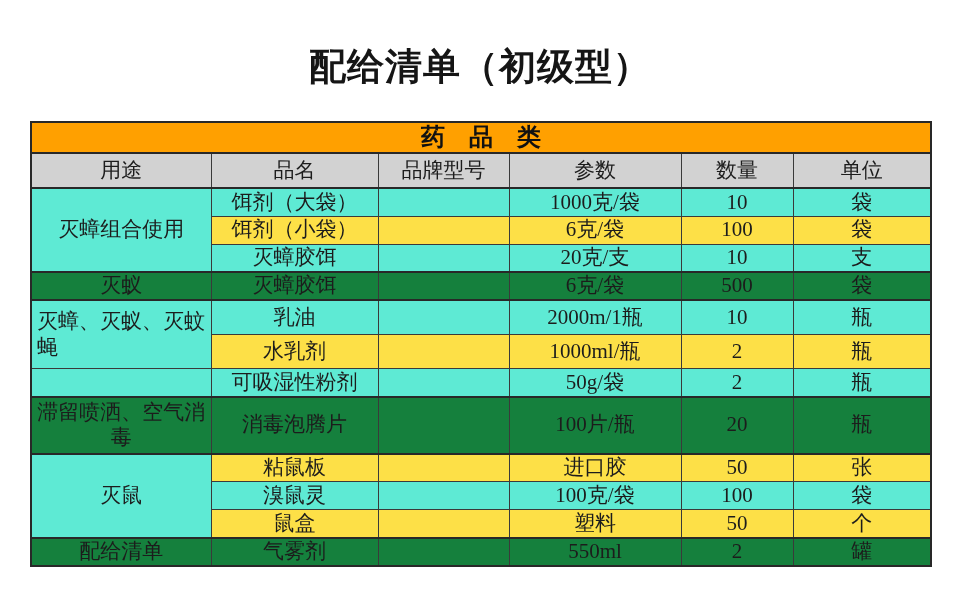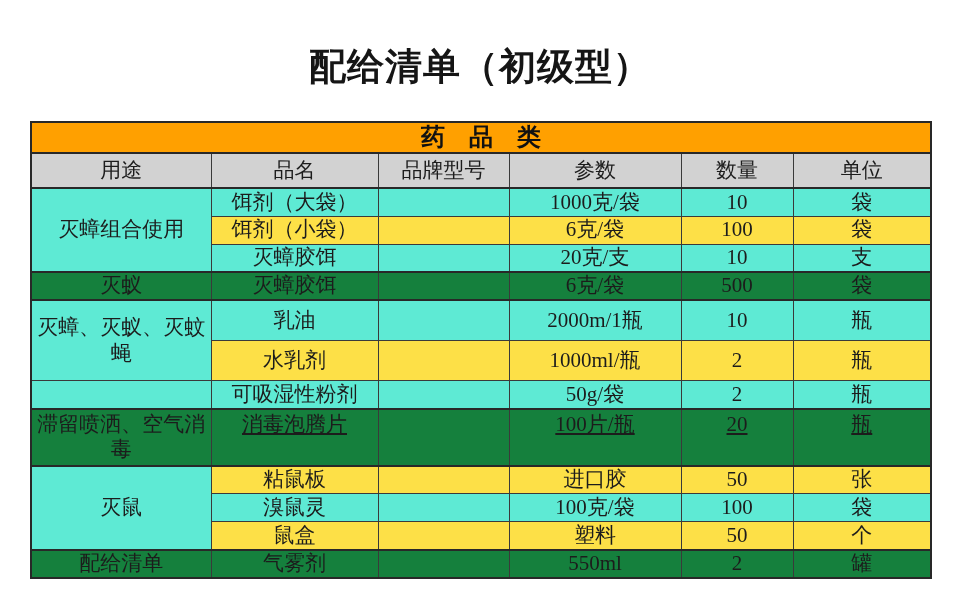--- a/index.html
+++ b/index.html
@@ -46,25 +46,25 @@
     background: #FFA000;
     font-weight: bold;
     font-size: 24px;
     color: #111111;
     border: 2px solid #282828;
   }
   tr.header-row { height: 35px; }
   tr.header-row th { background: #D2D2D2; border-bottom: 2px solid #282828; }
   tr.sep td { border-top: 2px solid #282828; }
   tr.double { height: 57px; margin-left: 28px; }
-  tr.double td.vtop { vertical-align: top; padding-top: 2px; text-decoration: underline; }
+  tr.double td.vtop { vertical-align: top; padding-top: 14px; }
   .bg-l { background: #5eead4; }
   .bg-w { background: #fde047; }
   .bg-s { background: #15803d; }
-  .use-left { text-align: center; padding: 14px 5px; }
+  .use-left { text-align: left; padding: 8px 5px; }
 </style>
 </head>
 <body>
 
 <h1 class="title">配给清单（初级型）</h1>
 
 <table class="supply">
   <colgroup>
     <col style="width:180px">
       <col style="width:167px">

